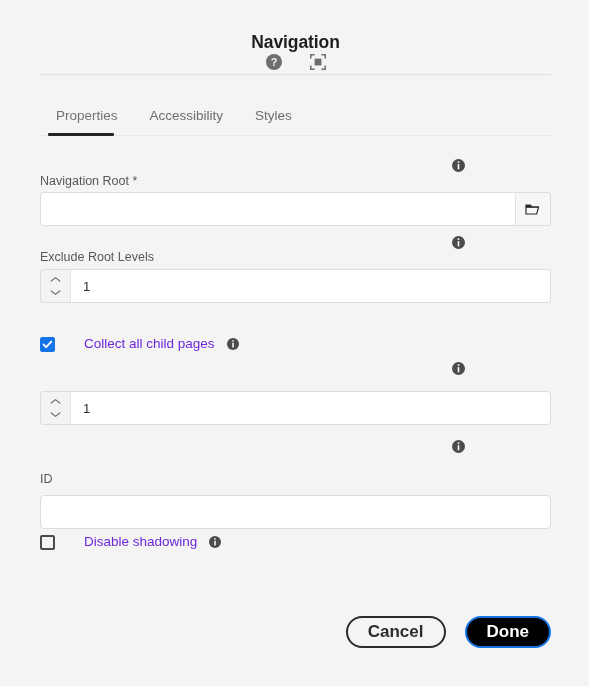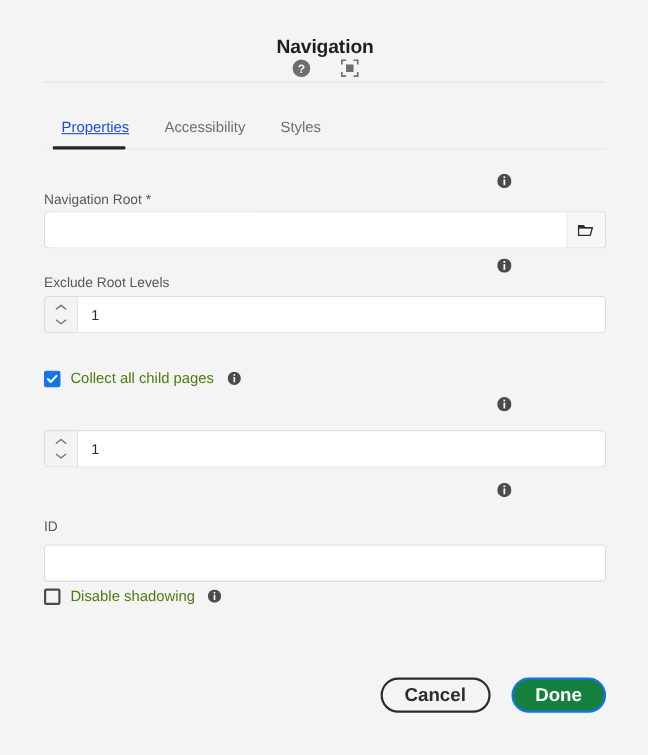--- a/index.html
+++ b/index.html
@@ -84,22 +84,21 @@
   .tab {
     font-size: 13.5px;
     color: #6e6e6e;
     padding: 0 16px;
     height: 30px;
     line-height: 30px;
     cursor: pointer;
     white-space: nowrap;
   }
   .tab.active {
-    color: #1d4ed8;
-    text-decoration: underline;
+    color: #737373;
   }
   .tabs-underline {
     position: absolute;
     left: 40px;
     top: 135px;
     width: 511px;
     height: 1px;
     background: #e8e8e8;
   }
   .tabs-indicator {
@@ -244,22 +243,23 @@
   .cbox.checked {
     background: #1473e6;
     border: 1px solid #1473e6;
   }
   .cbox.unchecked {
     background: #f4f4f4;
     border: 2px solid #4b4b4b;
   }
   .check-label {
     font-size: 13.5px;
-    color: #4d7c0f;
+    color: #6d28d9;
     line-height: 1;
+    margin-left: 20px;
   }
 
   
   .footer {
     position: absolute;
     left: 40px;
     top: 616px;
     width: 511px;
     display: flex;
     justify-content: flex-end;
@@ -279,21 +279,21 @@
     box-sizing: border-box;
     padding: 0 20px;
   }
   .btn-cancel {
     background: transparent;
     border: 2px solid #2c2c2c;
     color: #2c2c2c;
     min-width: 74px;
   }
   .btn-done {
-    background: #15803d;
+    background: #000000;
     border: 2px solid #1473e6;
     color: #ffffff;
     min-width: 70px;
   }
 </style>
 </head>
 <body>
 
 <div class="dialog">
 

